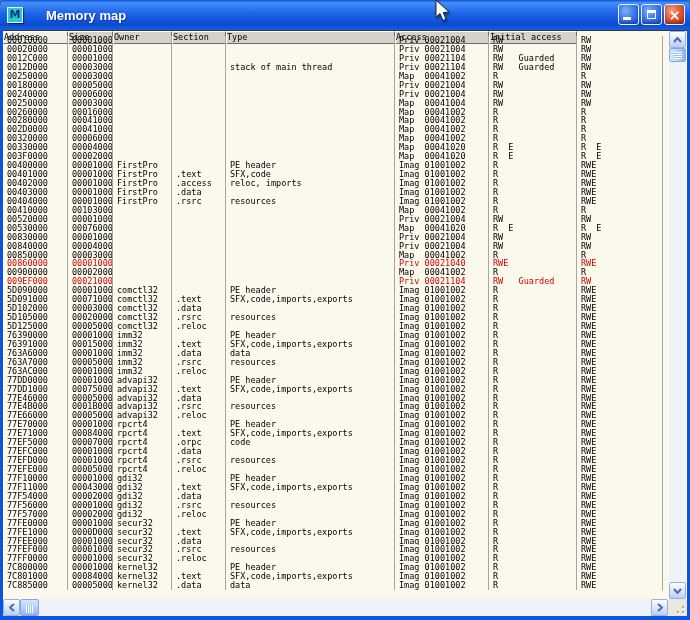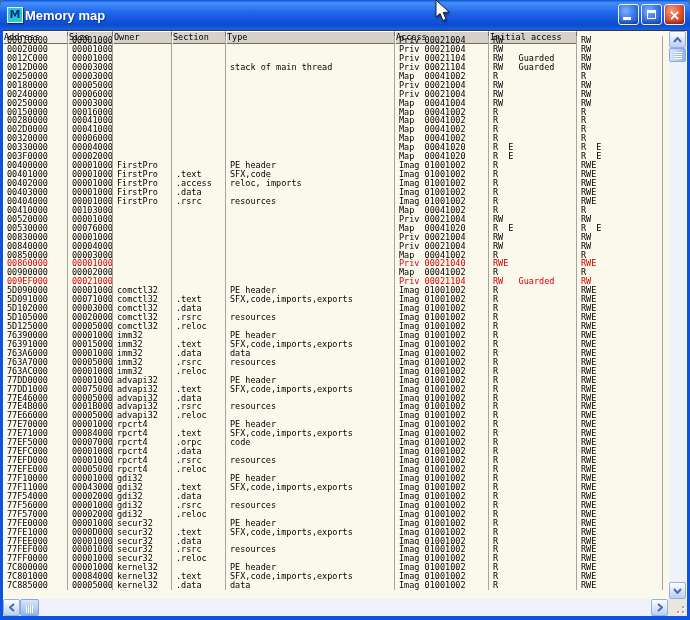--- a/index.html
+++ b/index.html
@@ -16,21 +16,21 @@
     border-radius:6px 6px 0 0;
     display:flex;align-items:center;padding-left:7px;
   }
   .app-icon{
     width:16px;height:16px;background:#2BC8CF;border:1px solid #DFF6F6;
     color:#0A2F86;font:bold 11px/14px "DejaVu Sans",sans-serif;text-align:center;
     box-shadow:1px 1px 1px rgba(0,0,30,.5);
   }
   .title-text{
     color:#FFFFFF;font-family:"Liberation Sans",sans-serif;font-weight:bold;font-size:13px;
-    margin-left:2px;text-shadow:1px 1px 1px #10369E;
+    margin-left:23px;text-shadow:1px 1px 1px #10369E;
   }
   .win-buttons{position:absolute;right:5px;top:4px;display:flex;gap:2px;}
   .wbtn{
     width:21px;height:21px;border-radius:3px;border:1px solid #EAF2FD;
     display:flex;align-items:center;justify-content:center;position:relative;
     box-shadow:inset 0 -2px 3px rgba(0,0,90,.35);
   }
   .wbtn.blue{background:radial-gradient(circle at 35% 30%,#7FB0F9 0%,#3E7CEE 45%,#1C4FC8 100%);}
   .wbtn.red{background:radial-gradient(circle at 35% 30%,#F2A083 0%,#E0572F 50%,#B5310F 100%);}
   .glyph-min{position:absolute;left:4px;bottom:4px;width:8px;height:3px;background:#FFFFFF;}
@@ -206,21 +206,21 @@
           <span class="cell">00250000</span>
           <span class="cell">00003000</span>
           <span class="cell"></span>
           <span class="cell"></span>
           <span class="cell"></span>
           <span class="cell">Map  00041004</span>
           <span class="cell">RW</span>
           <span class="cell">RW</span>
         </div>
         <div class="row">
-          <span class="cell">00150000</span>
+          <span class="cell">00260000</span>
           <span class="cell">00016000</span>
           <span class="cell"></span>
           <span class="cell"></span>
           <span class="cell"></span>
           <span class="cell">Map  00041002</span>
           <span class="cell">R</span>
           <span class="cell">R</span>
         </div>
         <div class="row">
           <span class="cell">00280000</span>

